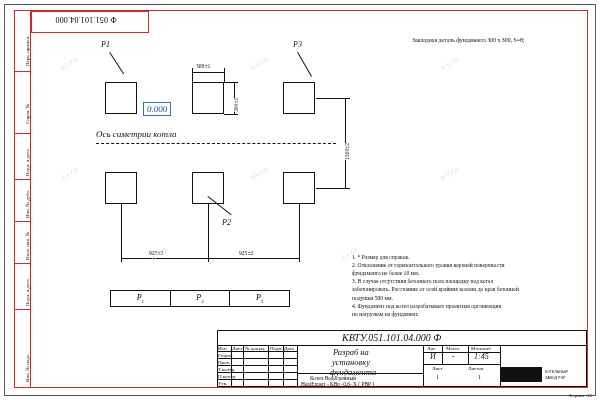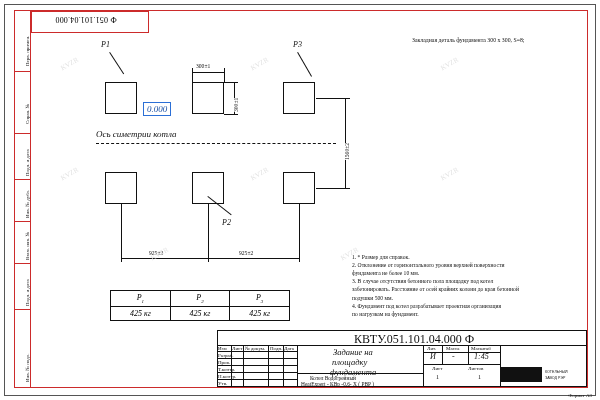--- a/index.html
+++ b/index.html
@@ -45,21 +45,21 @@
             padding:1px 3px;background:#fff;}
 
   
   .wtable{position:absolute;border-collapse:collapse;}
   .wtable td{border:1px solid #111;text-align:center;font-size:8px;font-style:italic;padding:2px 0;}
 
   
   .stamp{position:absolute;border:1px solid #111;box-sizing:border-box;}
   .stamp-line{position:absolute;background:#111;}
   .st-txt{position:absolute;font-size:5px;color:#111;}
-  .st-big{position:absolute;font-size:12px;color:#111;margin-left:12px;}
+  .st-big{position:absolute;font-size:10px;font-style:italic;color:#111;}
   .st-mid{position:absolute;font-size:8.5px;font-style:italic;color:#111;}
 
   .logo-box{position:absolute;border:1px solid #111;box-sizing:border-box;background:#fff;}
   .logo-k{position:absolute;font-size:10px;font-weight:bold;font-family:"Liberation Sans", sans-serif;color:#111;letter-spacing:0px;margin-left:44px;}
   .logo-sub{position:absolute;font-size:3.6px;color:#111;font-family:"Liberation Sans", sans-serif;line-height:1.25;}
 
   .format-txt{position:absolute;right:8px;bottom:2px;font-size:5px;color:#111;}
 
   
   .wm{position:absolute;font-size:7px;color:#e2e2e2;transform:rotate(-30deg);white-space:nowrap;pointer-events:none;}
@@ -156,25 +156,20 @@
       <td>
         <span>P</span><sub style="font-size:5px;">1</sub>
       </td>
       <td>
         <span>P</span><sub style="font-size:5px;">2</sub>
       </td>
       <td>
         <span>P</span><sub style="font-size:5px;">3</sub>
       </td>
     </tr>
-    <tr>
-      <td>425 кг</td>
-      <td>425 кг</td>
-      <td>425 кг</td>
-    </tr>
   </tbody>
     </table>
 
   <div class="stamp" style="left:217px;top:330px;width:370px;height:57px;"></div>
 
   <div class="stamp-line" style="left:217px;top:345px;width:370px;height:1px;"></div>
   <div class="st-big" style="left:342px;top:332px;">КВТУ.051.101.04.000  Ф</div>
 
   <div class="stamp-line" style="left:297px;top:345px;width:1px;height:42px;"></div>
   <div class="stamp-line" style="left:423px;top:345px;width:1px;height:42px;"></div>
@@ -194,22 +189,22 @@
   <span class="st-txt" style="left:245px;top:346px;">№ докум.</span>
   <span class="st-txt" style="left:270px;top:346px;">Подп.</span>
   <span class="st-txt" style="left:284px;top:346px;">Дата</span>
 
   <span class="st-txt" style="left:218px;top:353px;">Разраб.</span>
   <span class="st-txt" style="left:218px;top:360px;">Пров.</span>
   <span class="st-txt" style="left:218px;top:367px;">Т.контр.</span>
   <span class="st-txt" style="left:218px;top:374px;">Н.контр.</span>
   <span class="st-txt" style="left:218px;top:381px;">Утв.</span>
 
-  <div class="st-mid" style="left:333px;top:347px;">Задание на</div>
-  <div class="st-mid" style="left:332px;top:357px;">площадку</div>
+  <div class="st-mid" style="left:333px;top:347px;">Разраб на</div>
+  <div class="st-mid" style="left:332px;top:357px;">установку</div>
   <div class="st-mid" style="left:330px;top:367px;">фундамента</div>
 
   <div class="stamp-line" style="left:297px;top:373px;width:126px;height:1px;"></div>
   <span class="st-txt" style="left:310px;top:375px;font-size:5.4px;">Котел Водогрейный</span>
   <span class="st-txt" style="left:301px;top:381px;font-size:5.4px;">НеаtExpert - КВp -0,6- Х ( РВР )</span>
 
   <div class="stamp-line" style="left:423px;top:352px;width:77px;height:1px;"></div>
   <div class="stamp-line" style="left:423px;top:364px;width:77px;height:1px;"></div>
   <div class="stamp-line" style="left:442px;top:345px;width:1px;height:19px;"></div>
   <div class="stamp-line" style="left:468px;top:345px;width:1px;height:19px;"></div>

